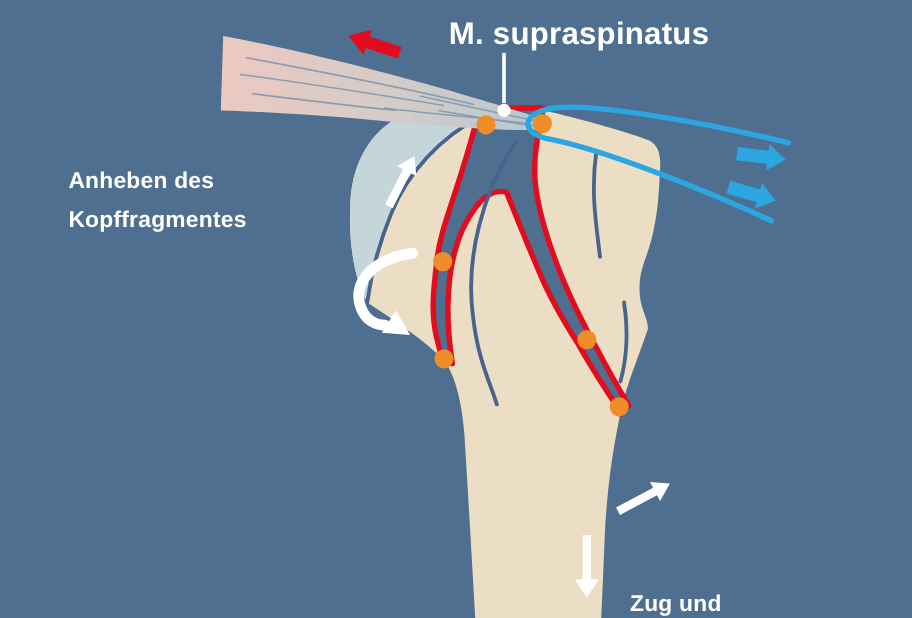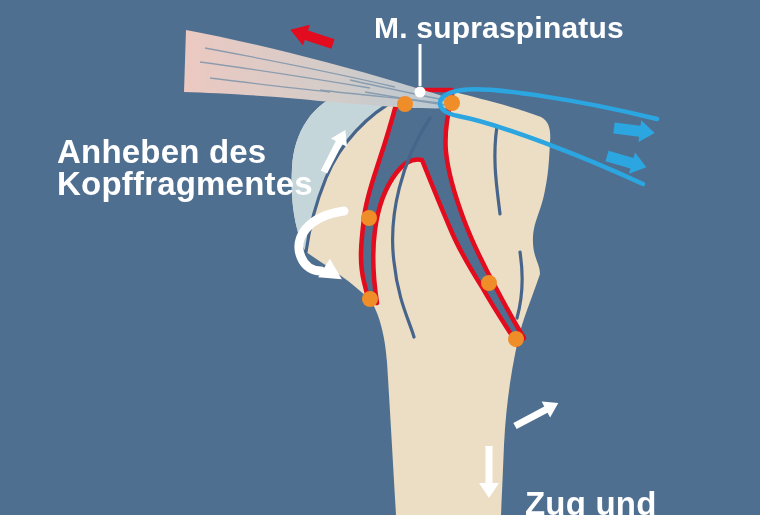--- a/index.html
+++ b/index.html
@@ -8,26 +8,26 @@
     width:760px;height:515px;
     background:var(--bg,#4f6f90);
     overflow:hidden;
     font-family:"Liberation Sans", sans-serif;
   }
   #stage svg{position:absolute;left:0;top:0;}
   .lbl{
     position:absolute;
     color:var(--label,#ffffff);
     font-weight:700;
-    font-size:33px;
+    font-size:19px;
     line-height:32px;
     white-space:pre;
     letter-spacing:0.2px;
   }
-  .lbl.title{font-size:30px;}
+  .lbl.title{font-size:26px;}
 </style>
 </head>
 <body>
 
 <div id="stage">
 
   <svg width="760" height="515" viewBox="0 0 760 515">
     <defs>
       <linearGradient id="tendonGrad" x1="0" y1="0" x2="1" y2="0">
         <stop offset="0" style="stop-color:var(--tendon-pink,#ecc9c1)"></stop>

